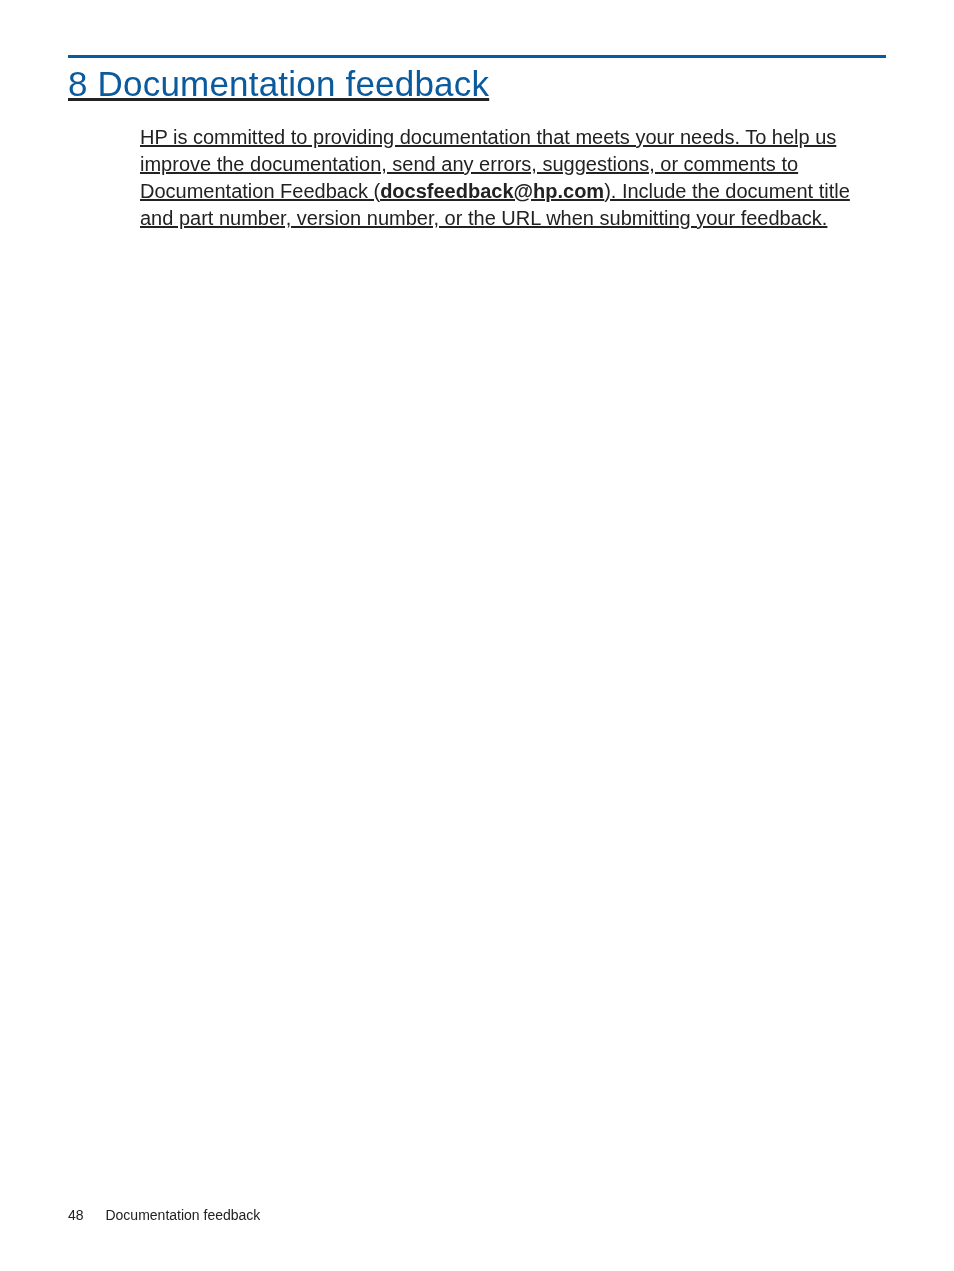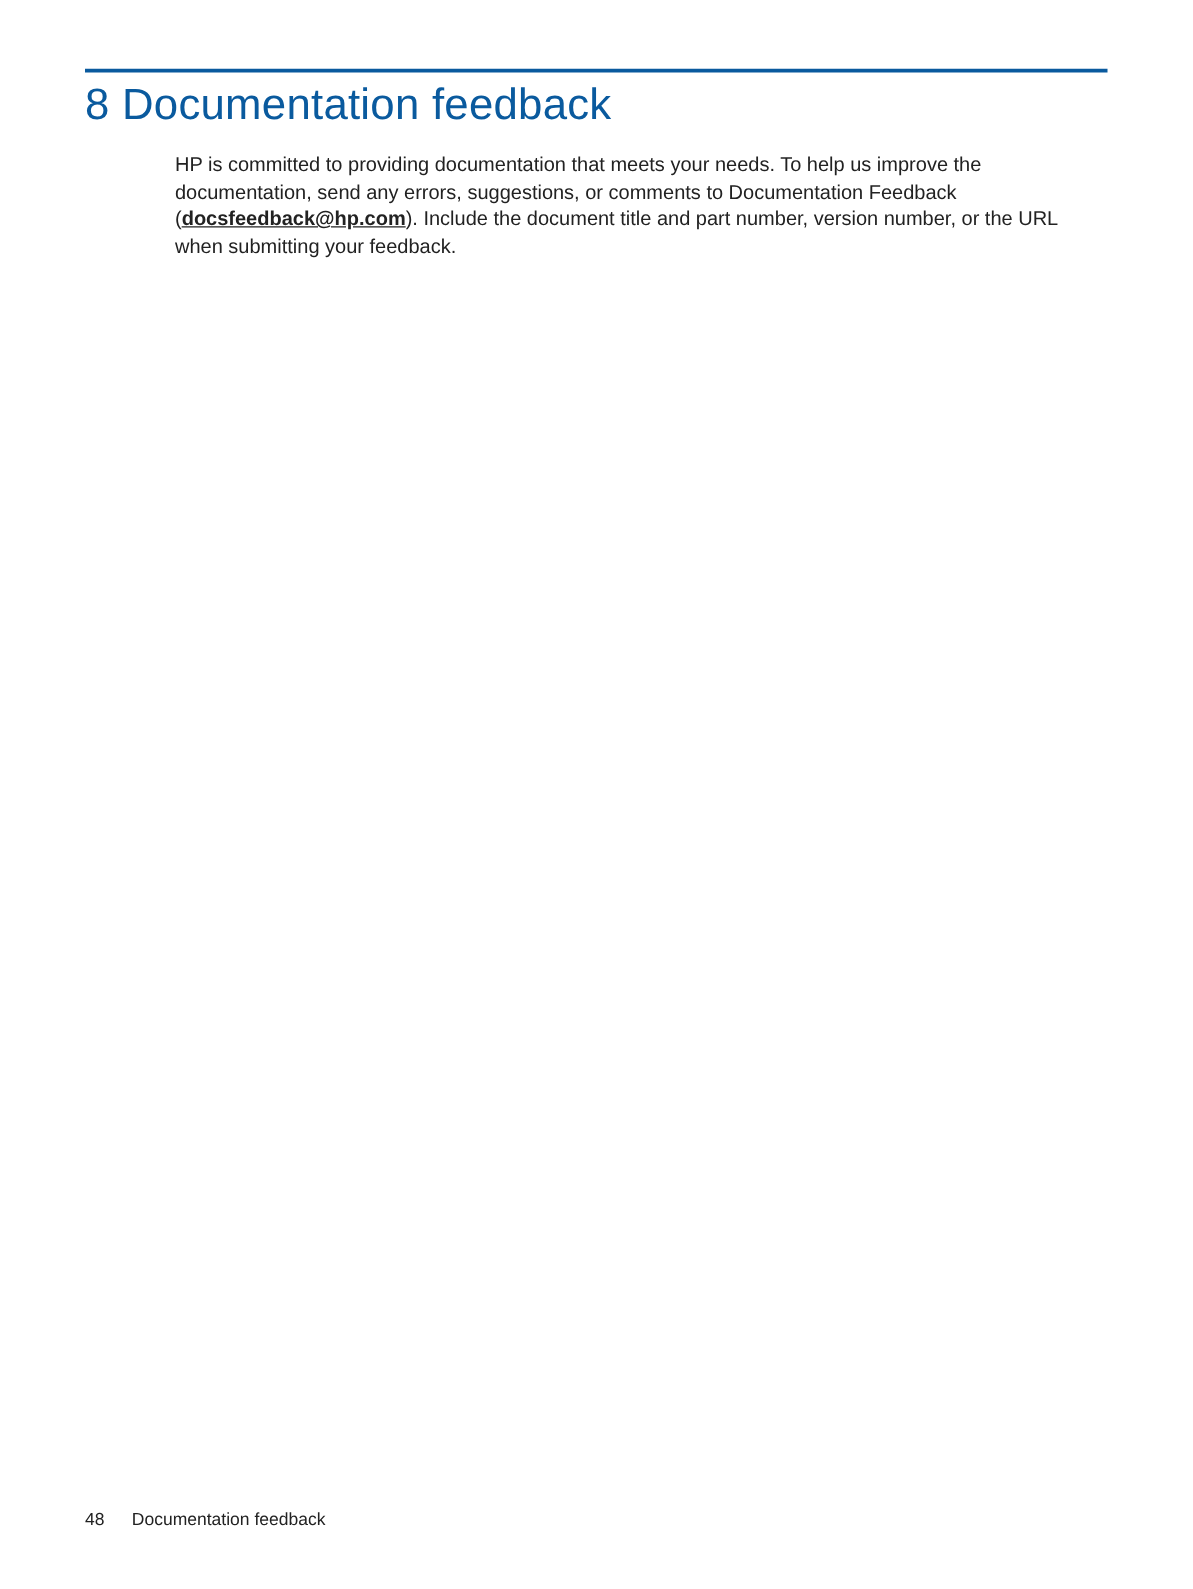--- a/index.html
+++ b/index.html
@@ -8,37 +8,38 @@
     width: 954px;
     height: 1271px;
     background: #ffffff;
     font-family: "Futura", "Century Gothic", "Trebuchet MS", Arial, sans-serif;
     color: #222;
     position: relative;
   }
   .page {
     padding: 55px 68px 0 68px;
     box-sizing: border-box;
+    text-decoration: underline;
   }
   .rule {
     border: none;
     border-top: 3px solid #0a5a9e;
     margin: 0 0 6px 0;
   }
   h1.title {
     font-weight: 300;
     font-size: 35px;
     color: #0a5a9e;
     margin: 0 0 18px 0;
     letter-spacing: 0.2px;
   }
   .body-text {
     margin-left: 72px;
     margin-right: 0;
-    font-size: 16px;
+    font-size: 20px;
     line-height: 1.35;
     font-weight: 400;
     color: #222;
   }
   .body-text a.email {
     color: #222;
     font-weight: 600;
     text-decoration: underline;
   }
   .footer {

